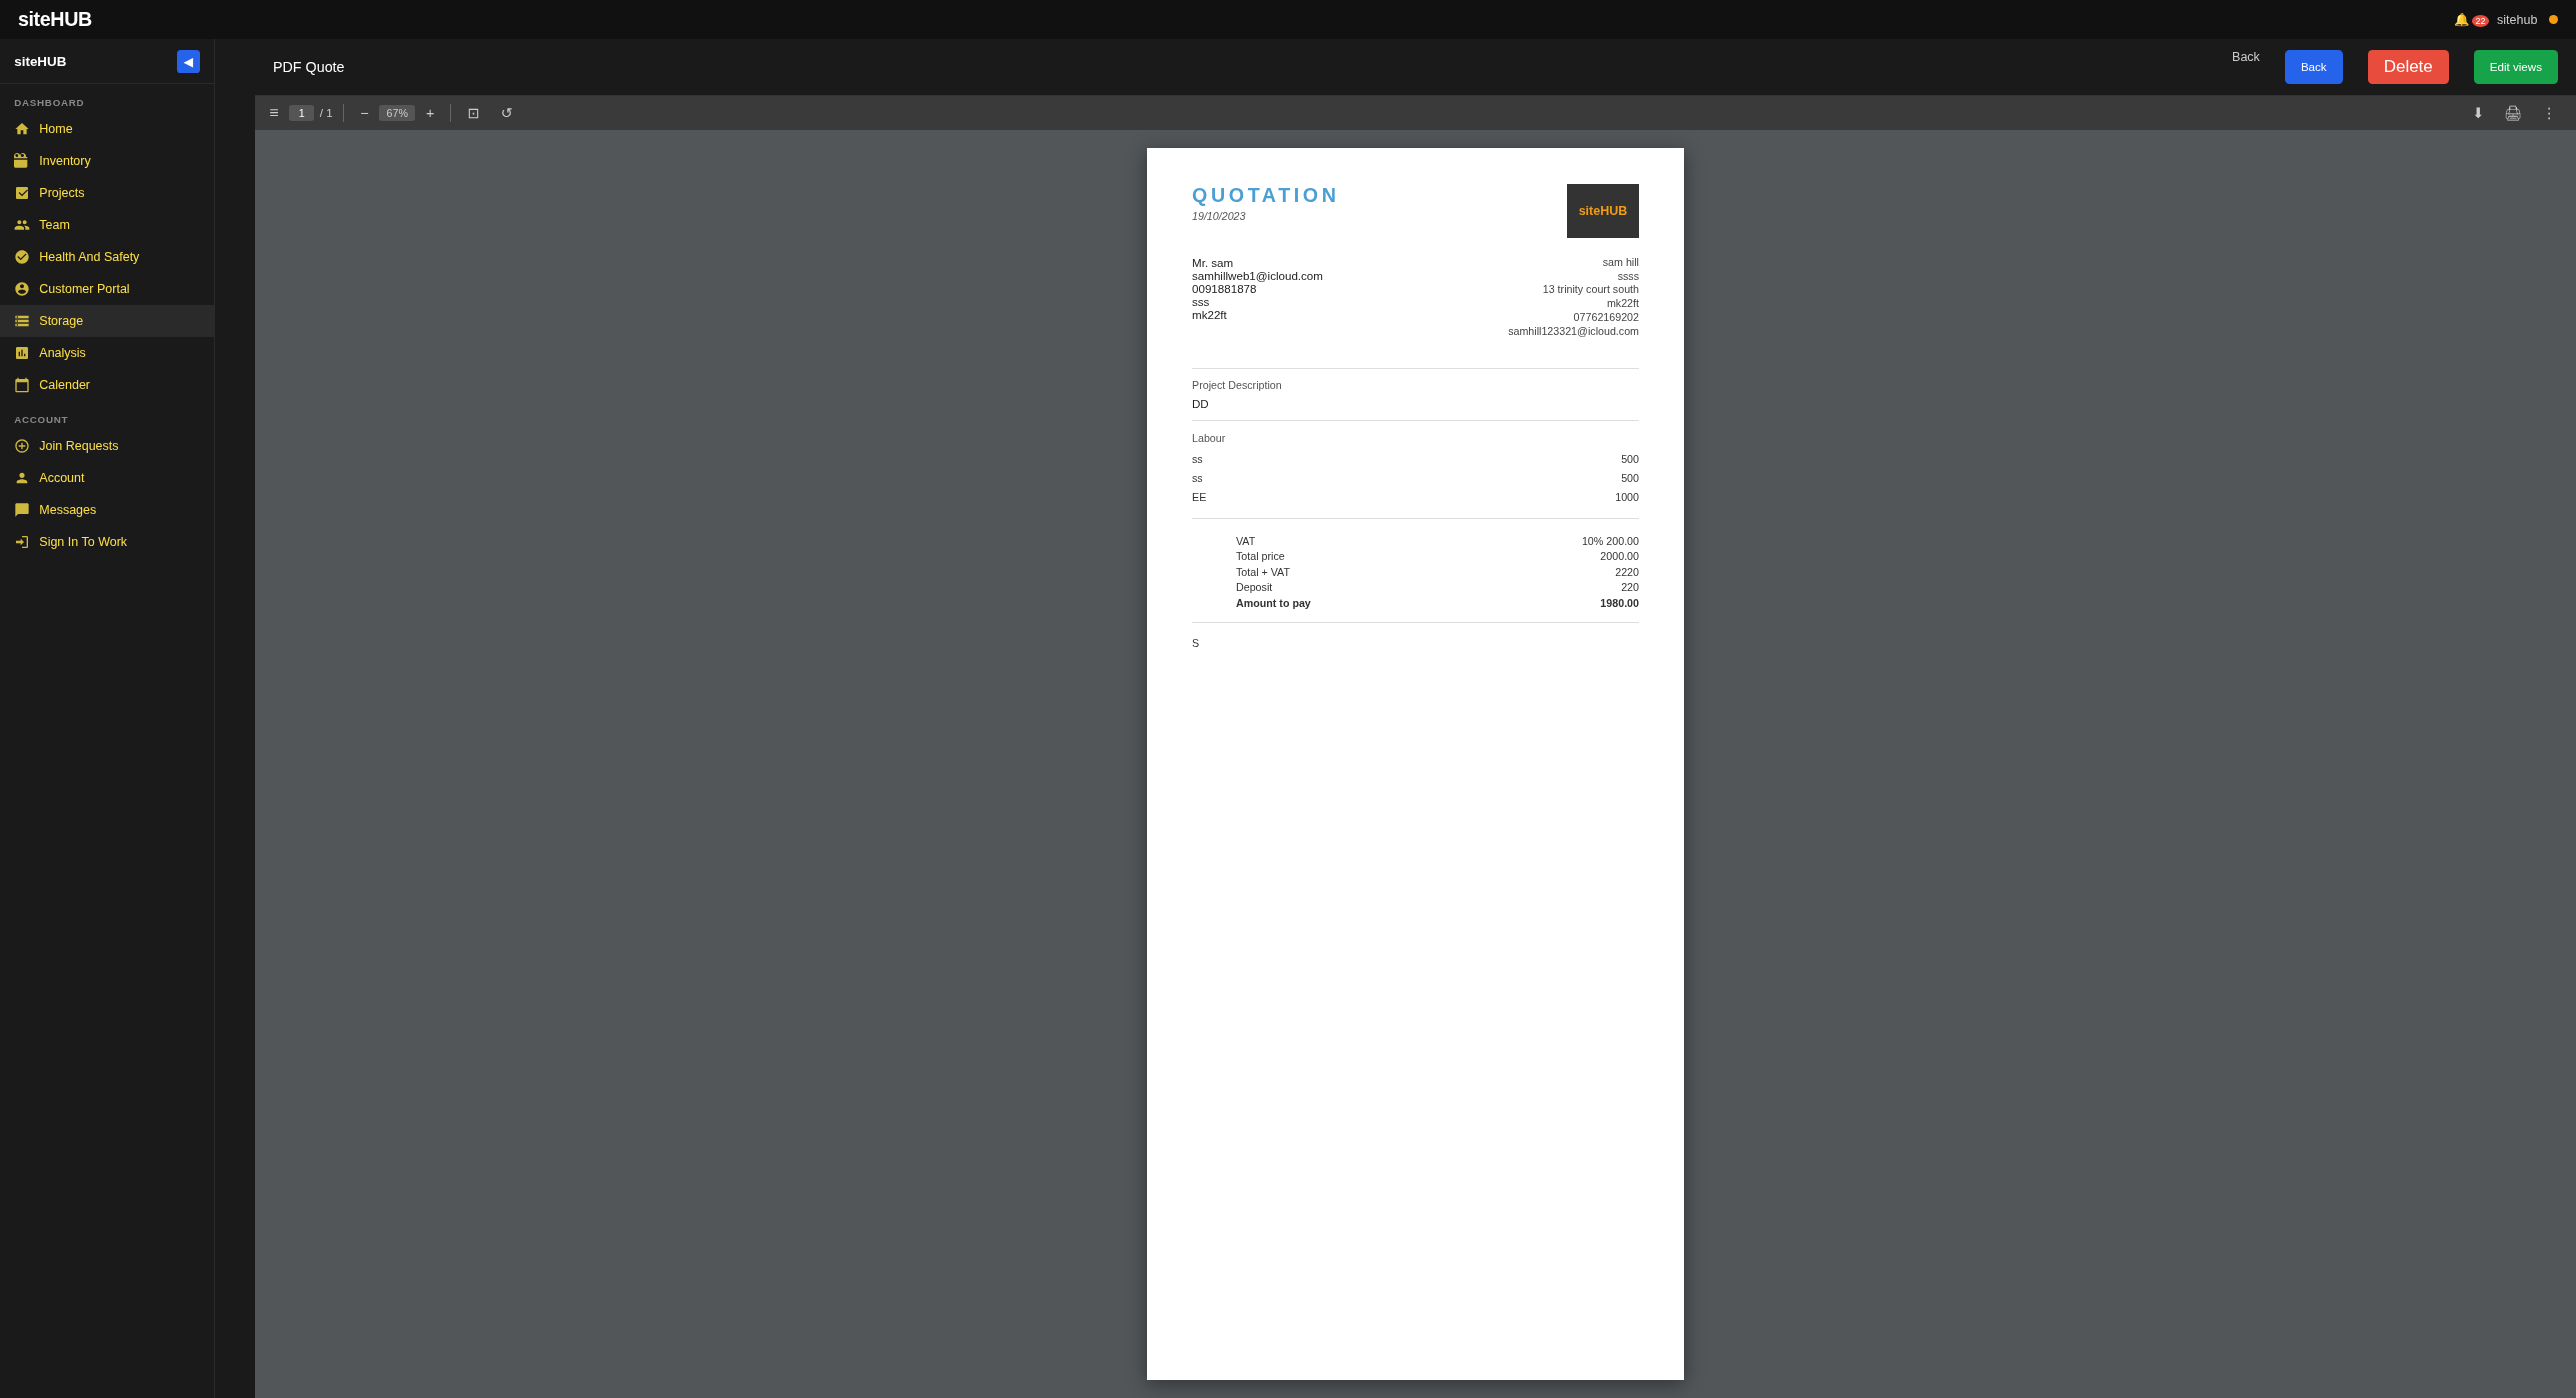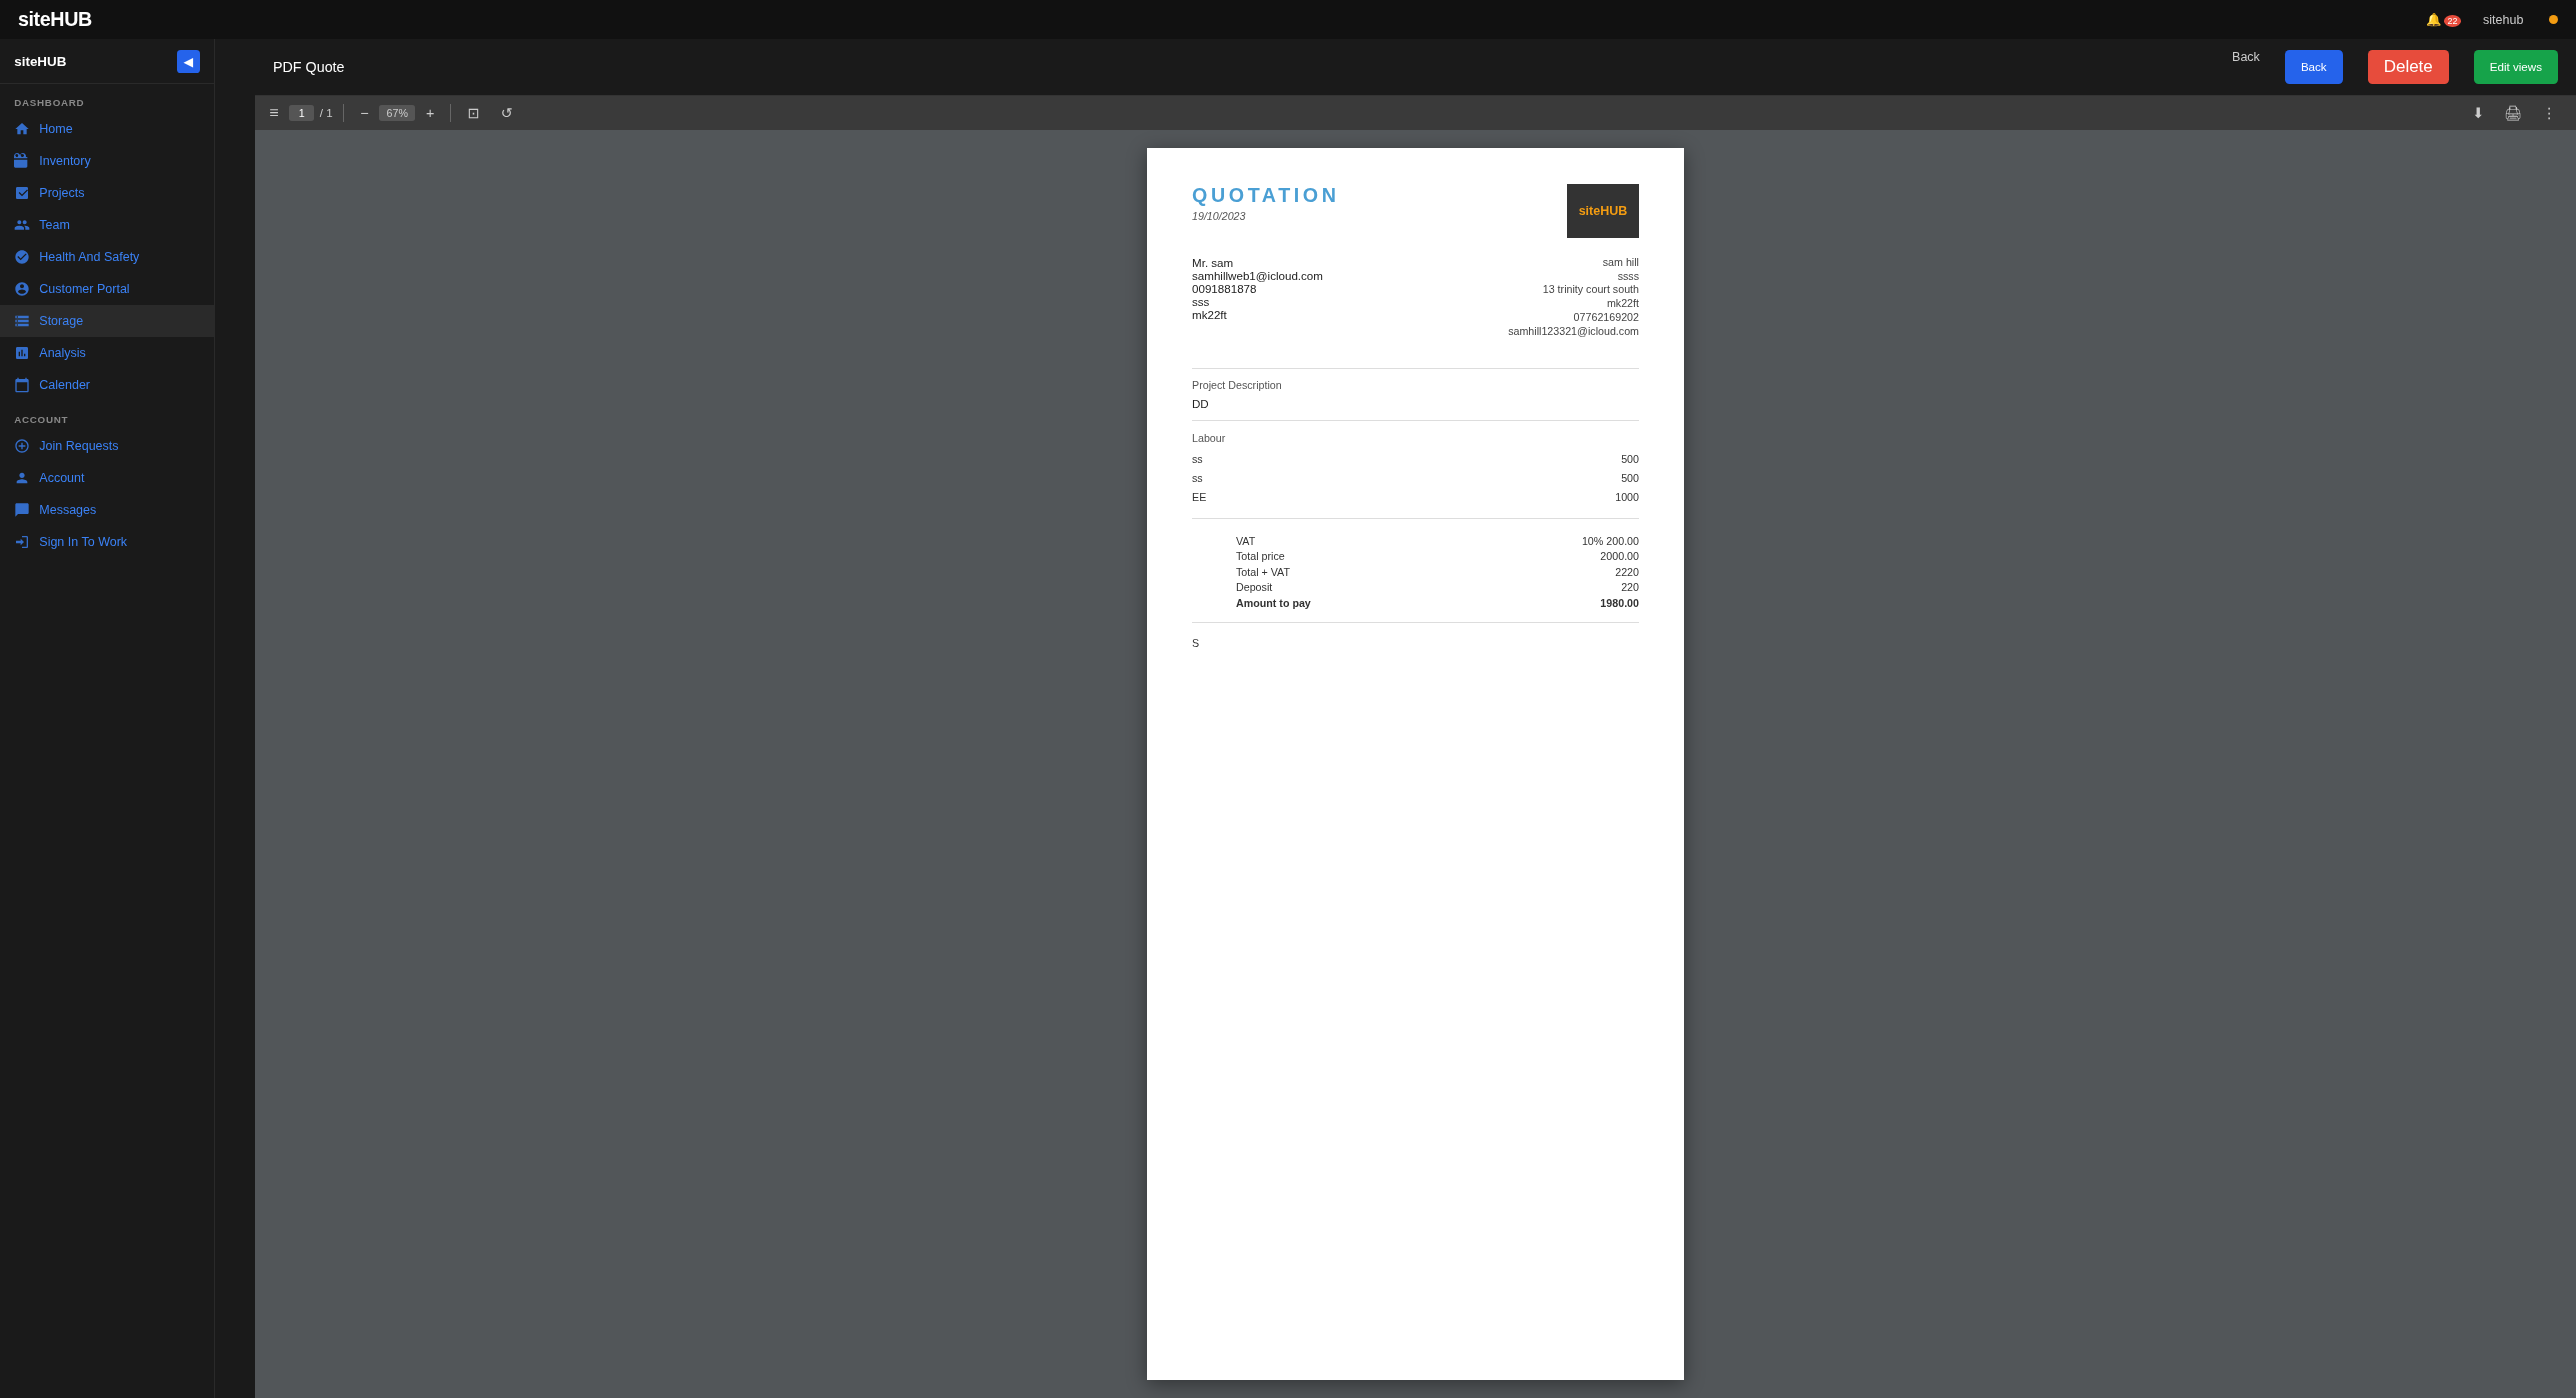--- a/index.html
+++ b/index.html
@@ -1,37 +1,37 @@
 <!DOCTYPE html>
 <html style="font-size:14.3px"><head>
   <meta charset="utf-8">
   <style>
     * { box-sizing: border-box; margin: 0; padding: 0; }
     body { font-family: -apple-system, BlinkMacSystemFont, 'Segoe UI', sans-serif; background: #1a1a1a; color: #fff; display: flex; flex-direction: column; height: 100vh; overflow: hidden; }
 
     
     .topbar { background: #111; height: 39px; display: flex; align-items: center; justify-content: space-between; padding: 0 18px; flex-shrink: 0; }
     .topbar-logo { font-size: 19.7px; font-weight: 700; color: #fff; letter-spacing: -0.4px; }
-    .topbar-right { display: flex; align-items: center; gap: 22px; font-size: 12.5px; color: #ccc; }
+    .topbar-right { display: flex; align-items: center; gap: 8px; font-size: 12.5px; color: #ccc; }
     .notification-icon { position: relative; cursor: pointer; }
     .notification-badge { background: #e74c3c; color: #fff; border-radius: 50%; font-size: 9px; padding: 0.9px 3.6px; margin-left: 1.8px; }
     .user-dot { width: 9px; height: 9px; background: #f39c12; border-radius: 50%; display: inline-block; margin-left: 3.6px; }
 
     
     .main-layout { display: flex; flex: 1; overflow: hidden; }
 
     
     .sidebar { width: 215px; background: #1a1a1a; flex-shrink: 0; display: flex; flex-direction: column; border-right: 0.9px solid #2a2a2a; overflow-y: auto; }
     .sidebar-header { display: flex; align-items: center; justify-content: space-between; padding: 10.7px 14.3px; background: #1a1a1a; border-bottom: 0.9px solid #2a2a2a; }
     .sidebar-title { font-size: 13.4px; font-weight: 600; color: #fff; }
     .collapse-btn { background: #2563eb; border: none; color: #fff; width: 23px; height: 23px; border-radius: 3.6px; cursor: pointer; display: flex; align-items: center; justify-content: center; font-size: 12.5px; }
 
     .section-label { font-size: 9.8px; font-weight: 700; color: #888; padding: 12.5px 14.3px 5.4px; letter-spacing: 0.7px; text-transform: uppercase; }
 
-    .nav-item { display: flex; align-items: center; gap: 9px; padding: 8px 14.3px; cursor: pointer; font-size: 12.5px; color: #3b82f6; border-radius: 0; transition: background 0.15s; }
+    .nav-item { display: flex; align-items: center; gap: 9px; padding: 8px 14.3px; cursor: pointer; font-size: 12.5px; color: #fde047; border-radius: 0; transition: background 0.15s; }
     .nav-item.active { background: #2a2a2a; }
     .nav-icon { width: 16px; height: 16px; opacity: 0.8; flex-shrink: 0; }
 
     .nav-sub { padding-left: 39px; }
     .nav-sub-item { display: flex; align-items: center; padding: 6.3px 14.3px 6.3px 0; cursor: pointer; font-size: 11.6px; color: #aaa; border-radius: 0; }
     .nav-sub-item.active { color: #fff; background: #3a3a3a; border-radius: 3.6px; padding-left: 7.2px; margin-right: 7.2px; }
 
     
     .content { flex: 1; display: flex; flex-direction: column; overflow: hidden; padding-left: 40px; }
 

